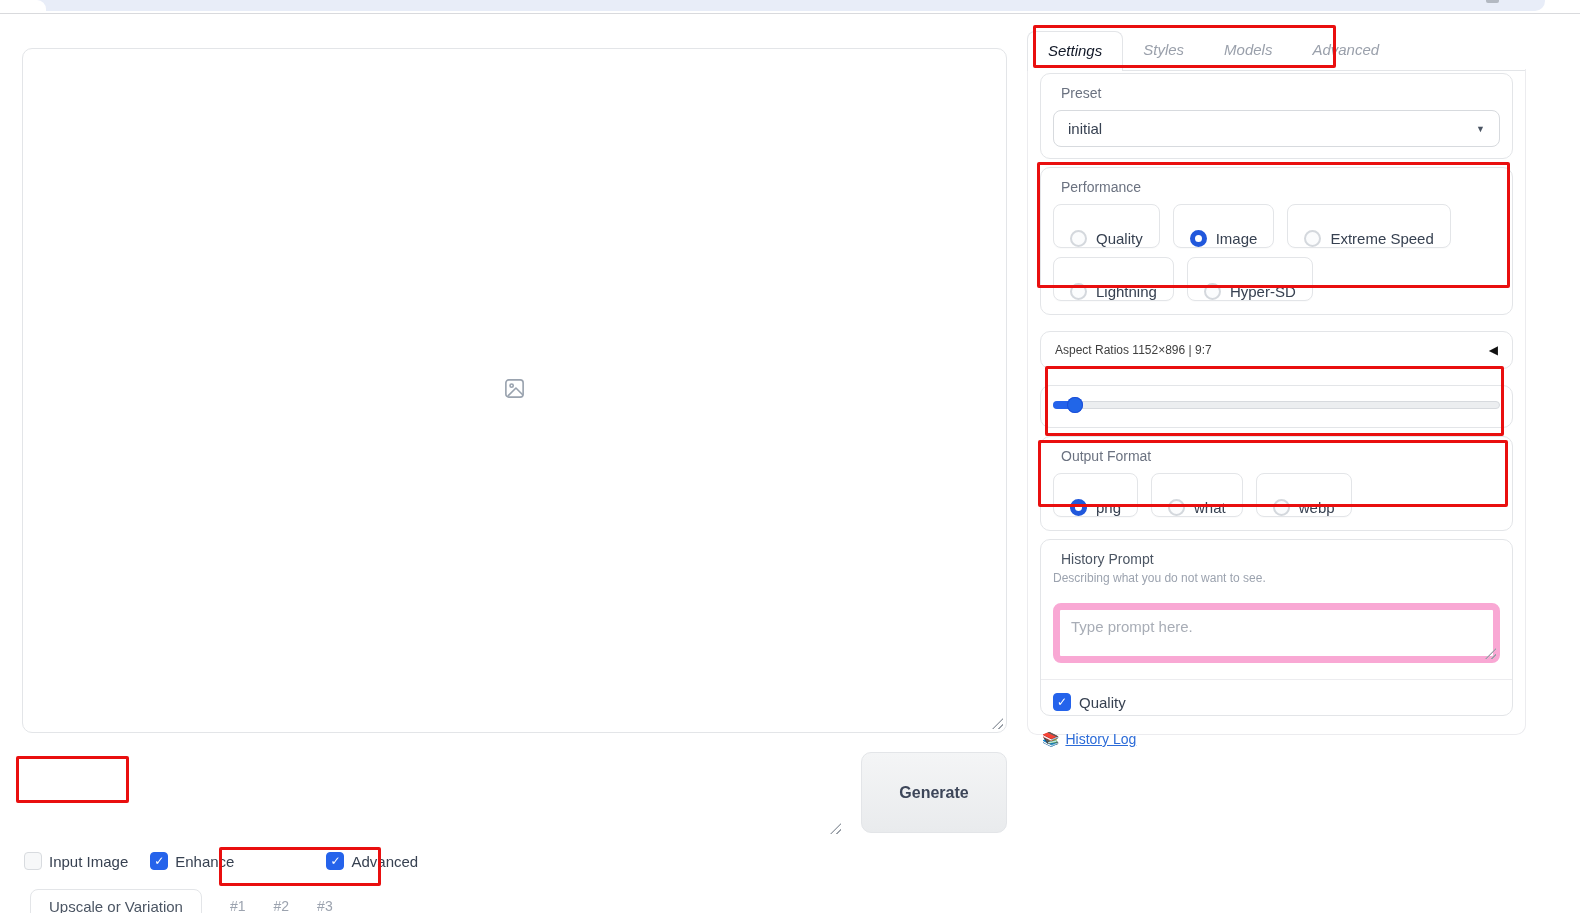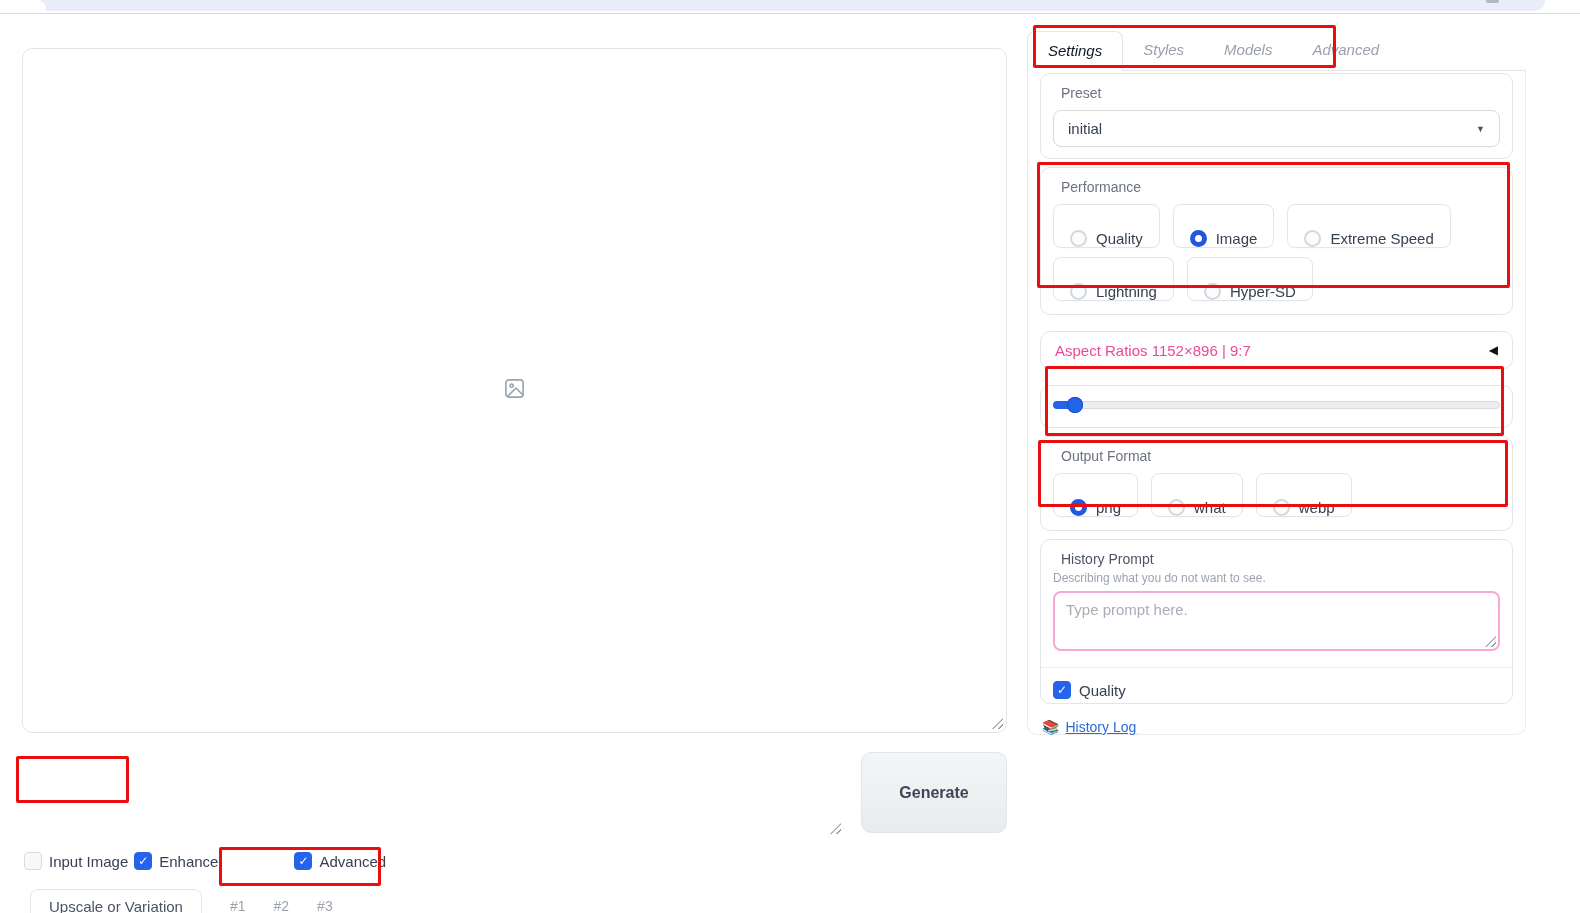--- a/index.html
+++ b/index.html
@@ -22,21 +22,21 @@
   .resize-handle { position:absolute; right:3px; bottom:3px; width:11px; height:11px;
     background:repeating-linear-gradient(-45deg, transparent 0 2.5px, #9aa0a8 2.5px 4px);
     clip-path:polygon(100% 0, 100% 100%, 0 100%); }
   .prompt-wrap { position:absolute; left:22px; top:750px; width:821px; height:86px; }
   .generate-btn { position:absolute; left:861px; top:752px; width:146px; height:81px;
     border:1px solid #e3e5e8; border-radius:10px;
     background:linear-gradient(180deg,#f4f5f6,#e9ebed);
     font-size:16px; font-weight:bold; color:#3d4659; cursor:pointer; }
 
   
-  .cbx-row { position:absolute; left:24px; top:852px; display:flex; align-items:center; gap:6px; }
+  .cbx-row { position:absolute; left:24px; top:852px; display:flex; align-items:center; gap:22px; }
   .cbx-item { display:flex; align-items:center; gap:7px; }
   .cbx-item.spaced { margin-left:10px; }
   .cbx { width:18px; height:18px; border-radius:4px; display:flex;
     align-items:center; justify-content:center; flex:0 0 auto; }
   .cbx.off { background:#f7f8f9; border:1px solid #d8dbdf; }
   .cbx.on { background:#2563eb; border:1px solid #2563eb; color:#fff; font-size:12px; font-weight:bold; }
   .cbx-label { font-size:15px; color:#374151; }
 
   
   .bottom-tabs { position:absolute; left:30px; top:889px; display:flex; align-items:flex-start; gap:28px; }
@@ -64,35 +64,35 @@
   .pill-row { display:flex; gap:13px; margin-bottom:9px; flex-wrap:wrap; }
   .pill { display:flex; align-items:flex-end; gap:9px; border:1px solid #e3e5e8; border-radius:8px;
     background:#fff; padding:0 16px; height:44px; cursor:pointer; box-shadow:0 1px 1px rgba(0,0,0,.02); }
   .pill-label { font-size:15px; color:#374151; white-space:nowrap; }
   .radio { width:17px; height:17px; border-radius:50%; flex:0 0 auto; }
   .radio.off { background:#fbfcfd; border:2px solid #d4d8dd; }
   .radio.on { background:#fff; border:5px solid #2158dc; }
 
   .accordion { border:1px solid #e3e5e8; border-radius:10px; height:38px; display:flex;
     align-items:center; justify-content:space-between; padding:0 14px; margin-top:16px; cursor:pointer; }
-  .accordion-label { font-size:15px; color:#ec4899; }
+  .accordion-label { font-size:12px; color:#404040; }
   .accordion-arrow { font-size:12px; color:#111; }
 
   .imgnum-head { display:flex; align-items:center; justify-content:space-between; margin-bottom:8px; }
   .num-input { width:74px; height:24px; border:1px solid #e0e2e6; border-radius:8px;
     text-align:center; font-size:14px; color:#374151;
     font-family:"Liberation Sans","DejaVu Sans",sans-serif; }
   .slider { position:relative; height:16px; display:flex; align-items:center; cursor:pointer; }
   .slider-track { width:100%; height:8px; border-radius:5px; background:#eceef0; border:1px solid #d7dade; }
   .slider-fill { position:absolute; left:0; top:4px; width:5%; height:8px; border-radius:5px; background:#2563eb; }
   .slider-handle { position:absolute; left:calc(5% - 8px); top:0; width:16px; height:16px;
     border-radius:50%; background:#2166e8; box-shadow:0 0 0 1px #1d4ed8 inset; }
 
-  .neg-hint { font-size:12px; color:#9ca3af; margin:-4px 0 6px; }
-  .neg-ta { width:100%; height:60px; border:2px solid #f9a8d4; border-radius:8px; resize:none;
+  .neg-hint { font-size:12px; color:#9ca3af; margin:-4px 0 18px; }
+  .neg-ta { width:100%; height:60px; border:7px solid #f9a8d4; border-radius:8px; resize:none;
     padding:8px 11px; font:15px "Liberation Sans","DejaVu Sans",sans-serif; color:#374151; outline:none; }
   .neg-ta::placeholder { color:#a8adb6; }
   .ta-wrap { position:relative; }
   .card-divider { height:1px; background:#ececef; margin:12px -12px 0; }
   .random-row { display:flex; align-items:center; gap:8px; padding:13px 0 4px; }
 
   .history-row { display:flex; align-items:center; gap:6px; margin:15px 2px 0; }
   .history-icon { font-size:14px; }
   .history-link { font-size:14px; color:#2b6bd8; text-decoration:underline; cursor:pointer; }
 

